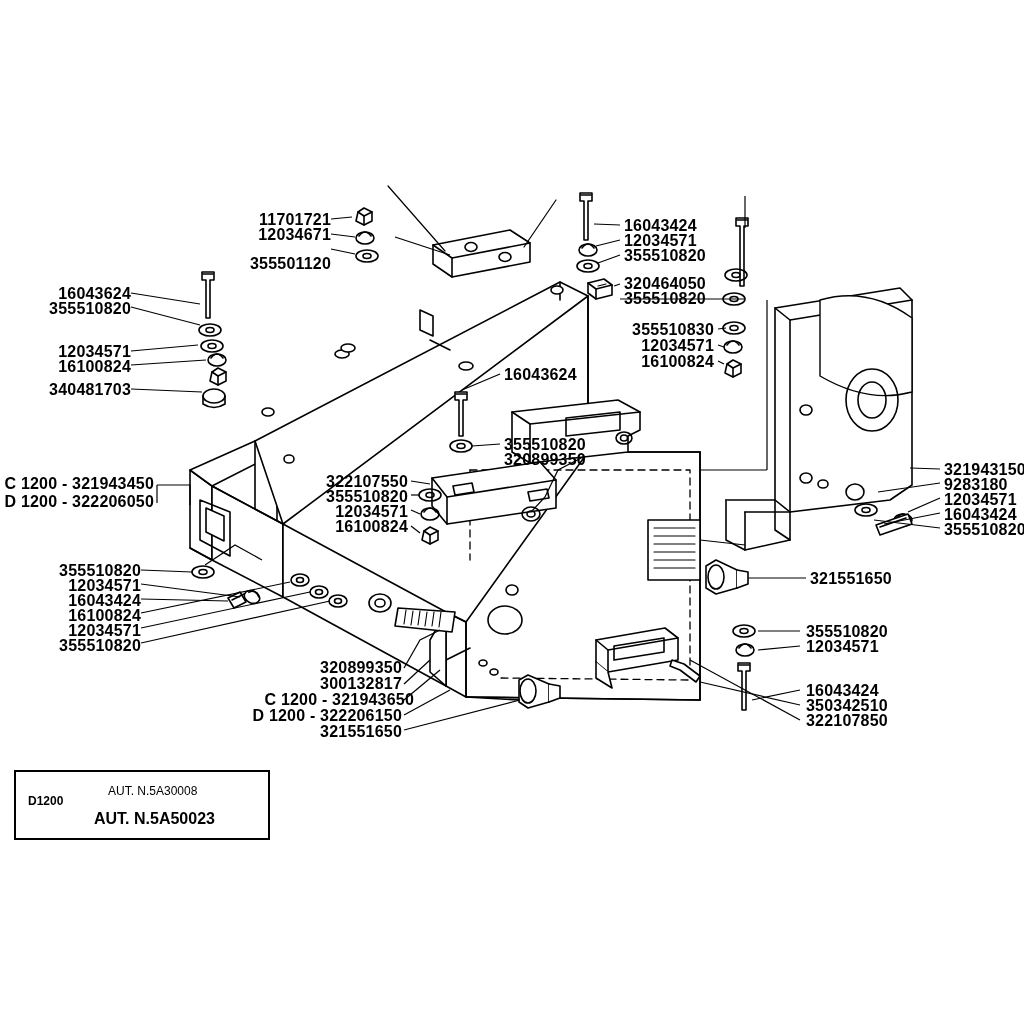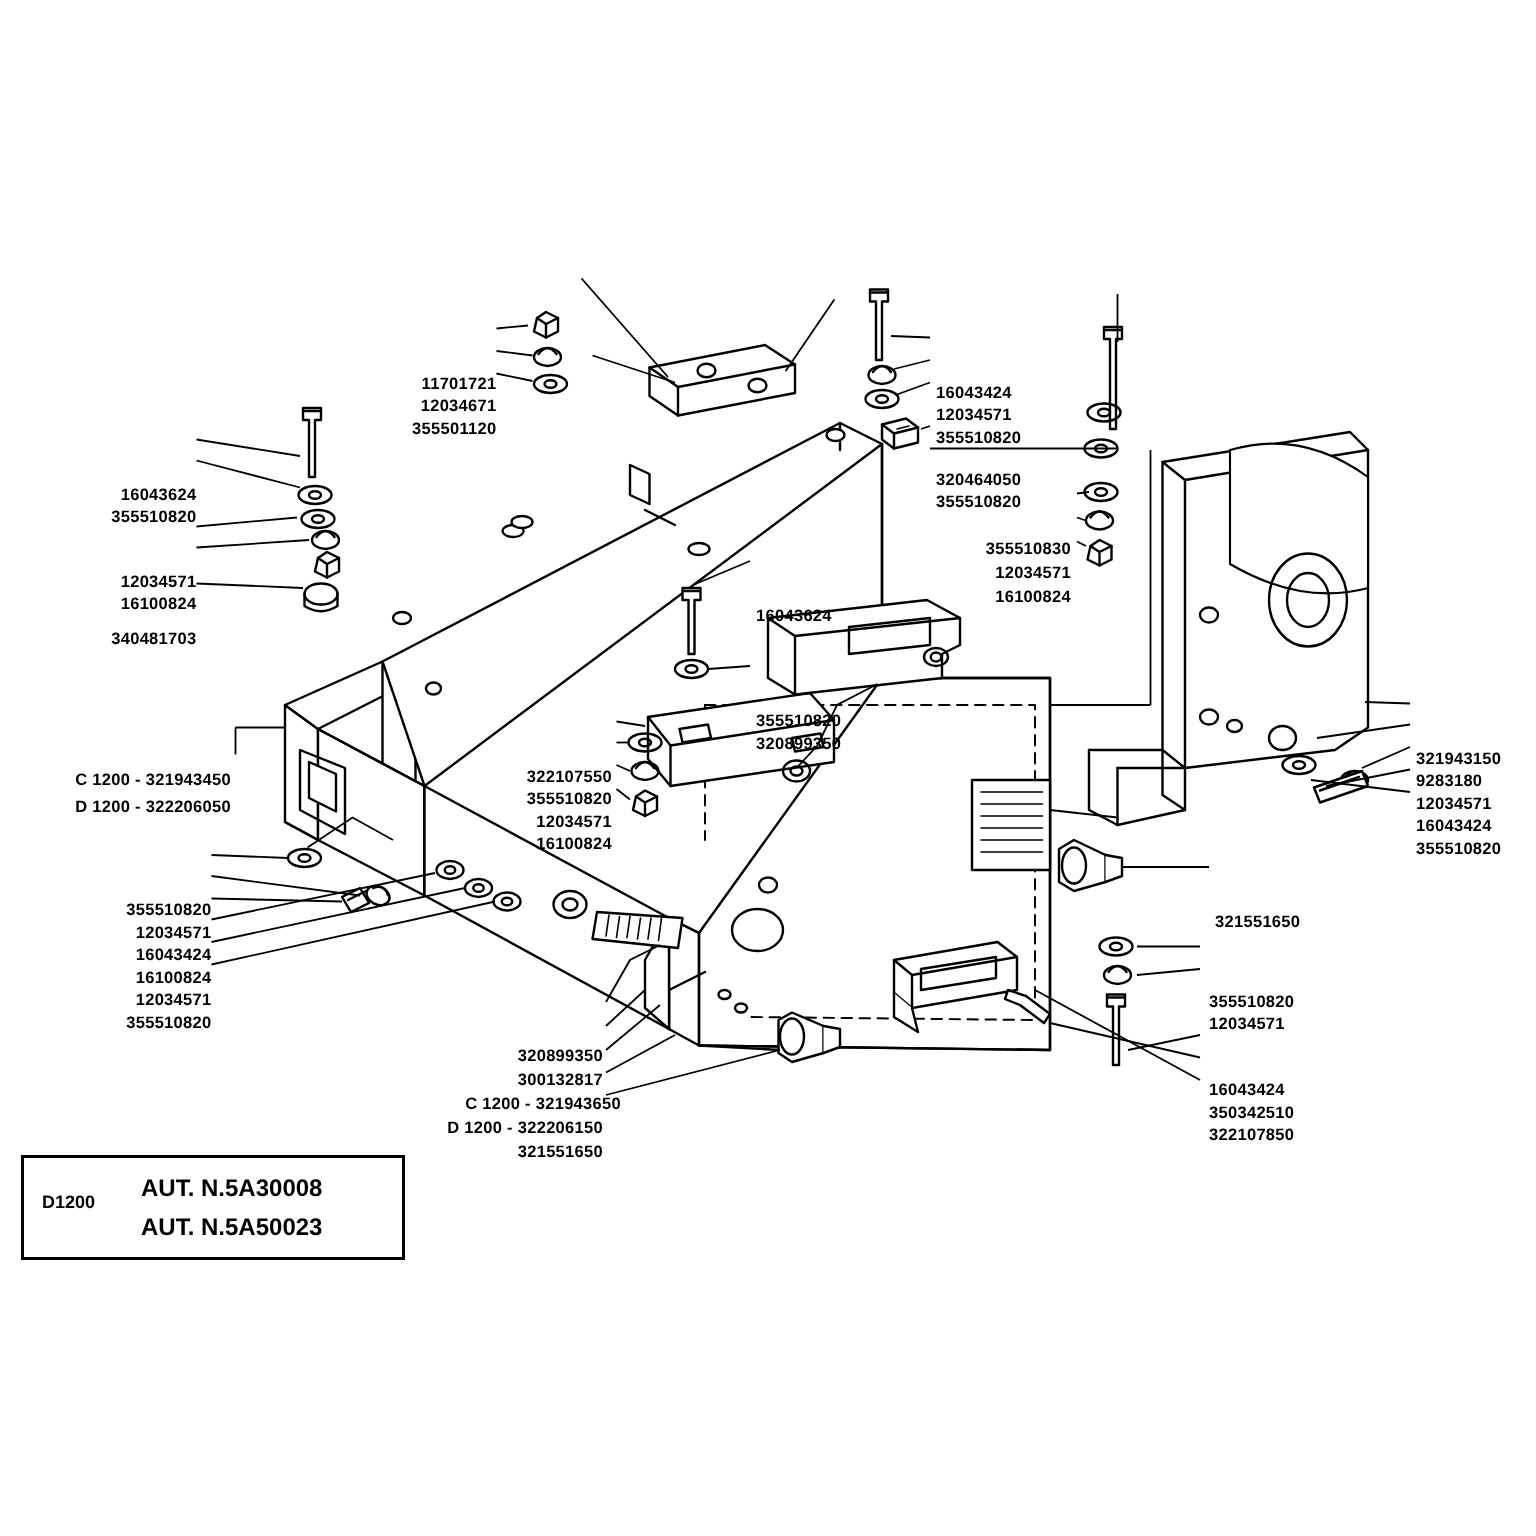--- a/index.html
+++ b/index.html
@@ -23,51 +23,50 @@
   }
   svg.layer {
     position: absolute;
     left: 0; top: 0;
     width: 1024px;
     height: 1024px;
   }
   .lbl {
     position: absolute;
     font-family: "Liberation Sans", sans-serif;
-    font-size: 11px;
+    font-size: 16px;
     font-weight: bold;
     color: #000;
     white-space: nowrap;
     letter-spacing: 0.2px;
     line-height: 13px;
-    margin-top: 37px;
   }
   .lbl.r { text-align: right; }
   .legend-box {
     position: absolute;
     left: 14px;
     top: 770px;
     width: 252px;
     height: 66px;
     border: 2px solid #000;
     background: #fff;
   }
   .legend-code {
     position: absolute;
     left: 12px;
     top: 22px;
     font-size: 12px;
     font-weight: bold;
   }
   .legend-line1 {
     position: absolute;
-    left: 78px;
+    left: 92px;
     top: 12px;
-    font-size: 16px;
-    font-weight: bold;
+    font-size: 12px;
+    font-weight: normal;
   }
   .legend-line2 {
     position: absolute;
     left: 78px;
     top: 38px;
     font-size: 16px;
     font-weight: bold;
   }
 </style>
 </head>
@@ -433,21 +432,21 @@
       <path d="M800 705 L700 682"></path>
       <path d="M800 720 L690 660"></path>
 
       <path d="M700 470 L767 470"></path>
       <path d="M700 540 L745 545"></path>
     </g>
   </svg>
 
   <div class="lbl r" style="left:186px; top:213px; width:145px;">11701721</div>
   <div class="lbl r" style="left:186px; top:228px; width:145px;">12034671</div>
-  <div class="lbl r" style="left:186px; top:243px; width:145px;">355501120</div>
+  <div class="lbl r" style="left:186px; top:257px; width:145px;">355501120</div>
 
   <div class="lbl r" style="left:-14px; top:287px; width:145px;">16043624</div>
   <div class="lbl r" style="left:-14px; top:302px; width:145px;">355510820</div>
   <div class="lbl r" style="left:-14px; top:345px; width:145px;">12034571</div>
   <div class="lbl r" style="left:-14px; top:360px; width:145px;">16100824</div>
   <div class="lbl r" style="left:-14px; top:383px; width:145px;">340481703</div>
 
   <div class="lbl" style="left:624px; top:219px;">16043424</div>
   <div class="lbl" style="left:624px; top:234px;">12034571</div>
   <div class="lbl" style="left:624px; top:249px;">355510820</div>

